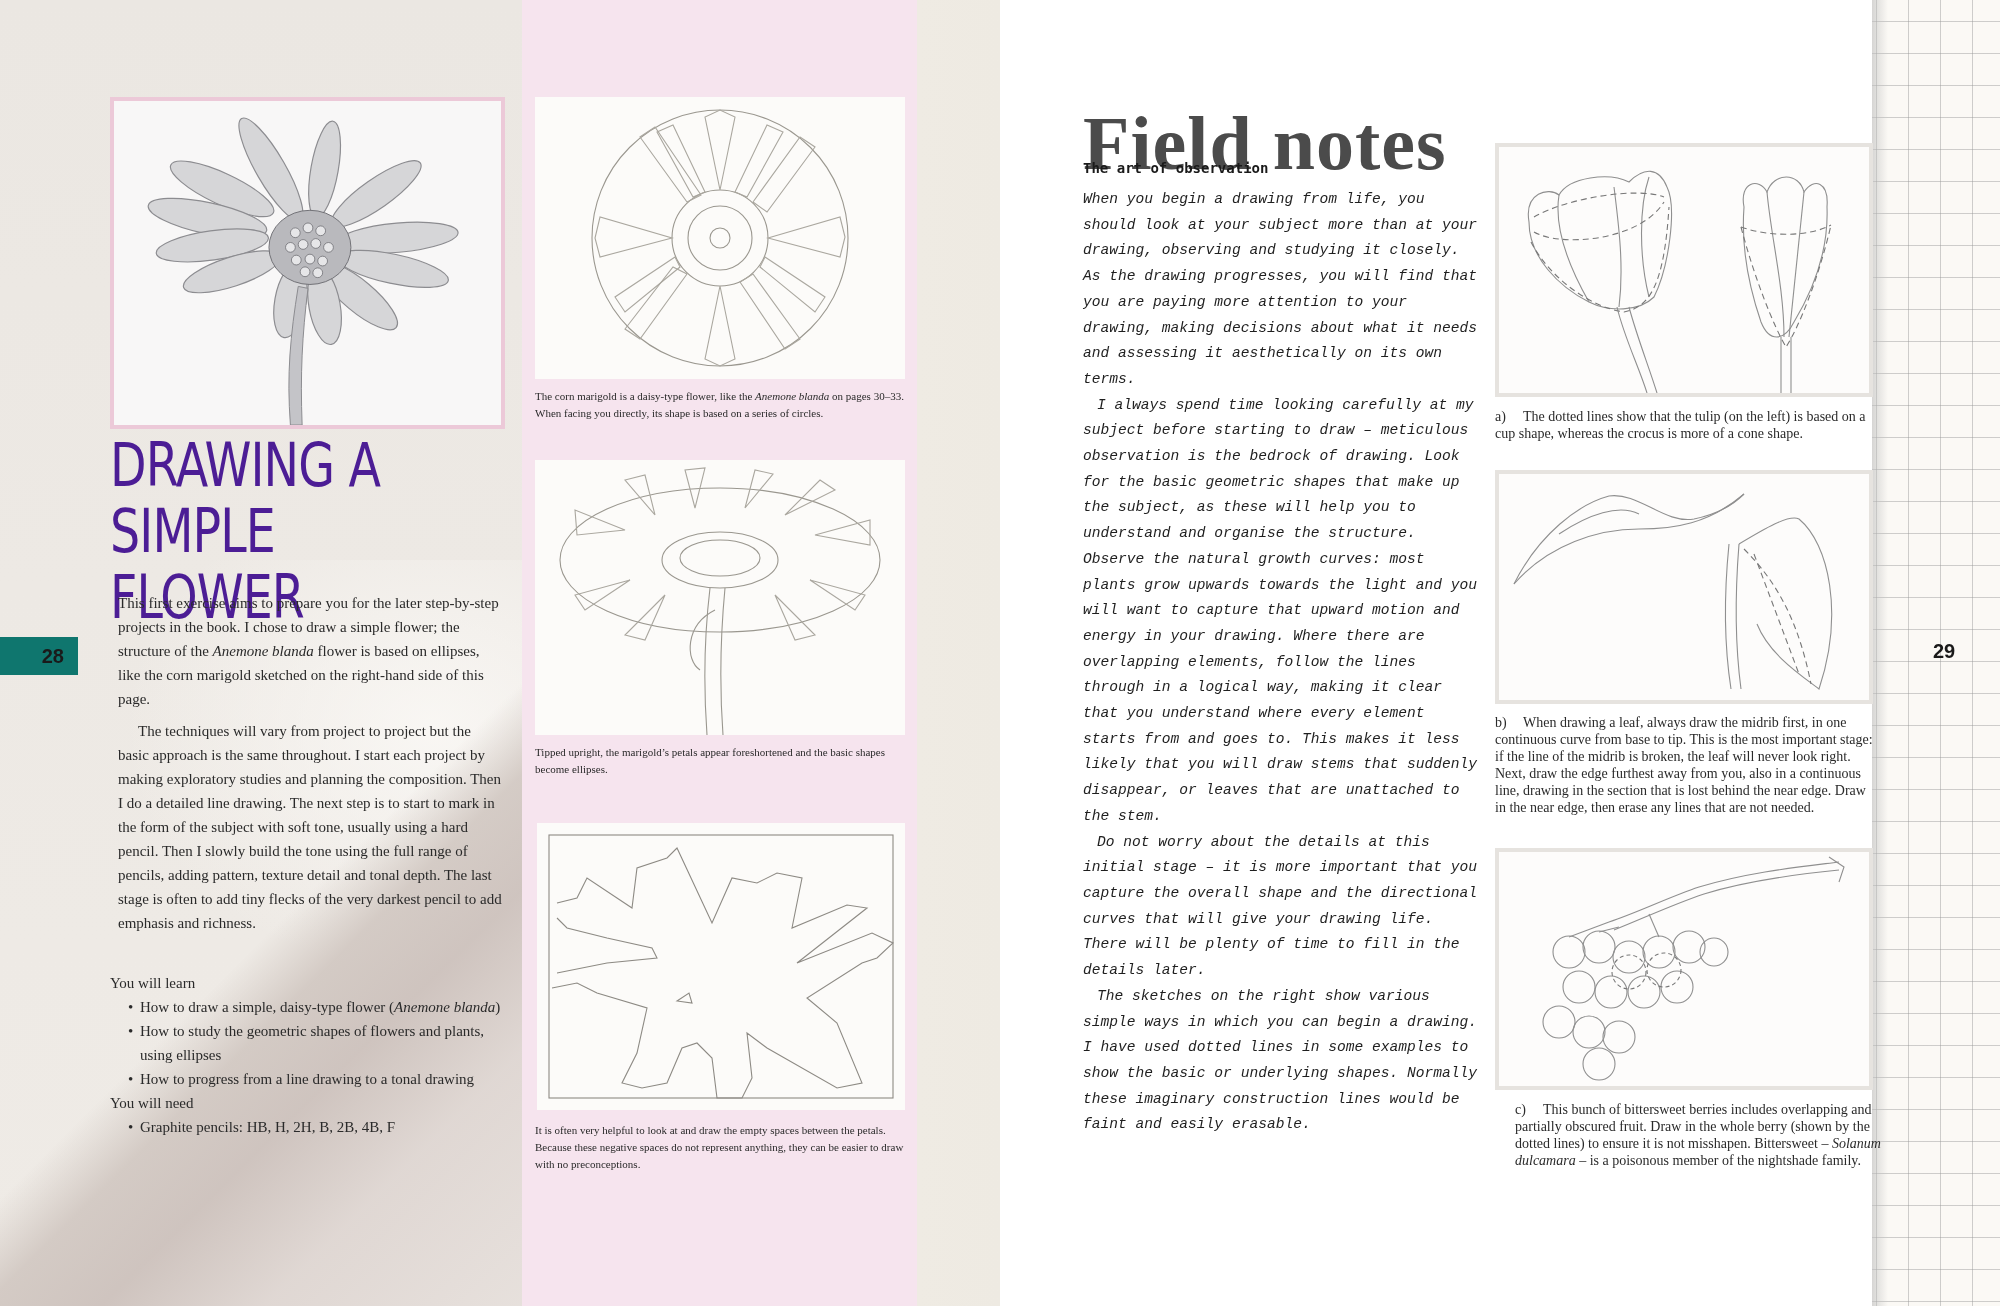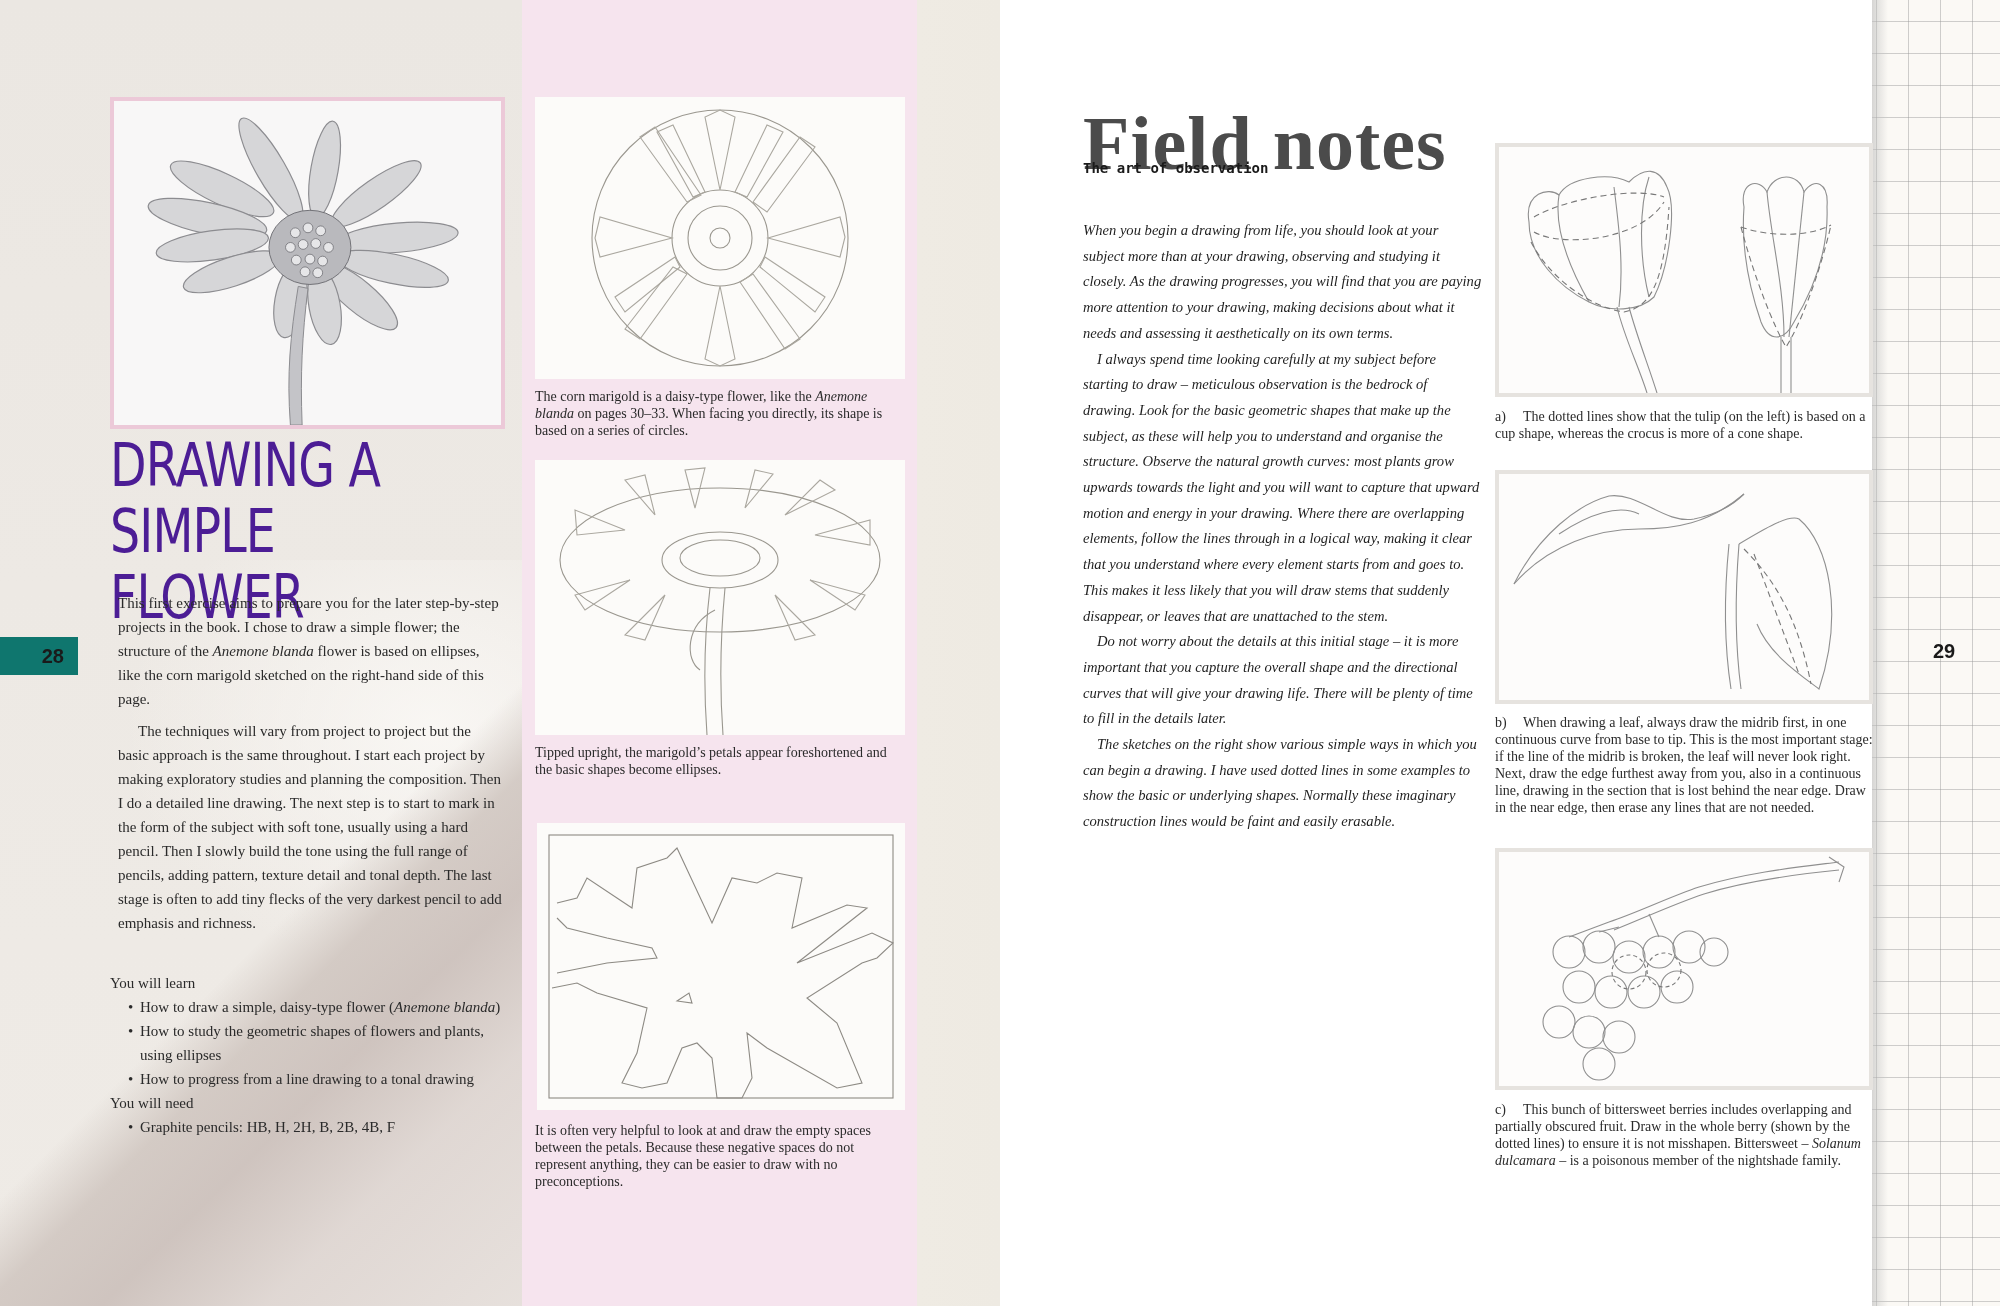--- a/index.html
+++ b/index.html
@@ -70,21 +70,21 @@
   .sketch {
     position: absolute; background: #fcfbf9;
   }
   .sketch svg { width: 100%; height: 100%; display: block; }
   .sketch-1 { left: 535px; top: 97px; width: 370px; height: 282px; }
   .sketch-2 { left: 535px; top: 460px; width: 370px; height: 275px; }
   .sketch-3 { left: 537px; top: 823px; width: 368px; height: 287px; }
 
   .caption-pink {
     position: absolute; left: 535px; width: 370px;
-    font-size: 14px; line-height: 17px; color: #2a2a2a;
+    font-size: 11px; line-height: 17px; color: #2a2a2a;
   }
   .cap-1 { top: 388px; }
   .cap-2 { top: 744px; }
   .cap-3 { top: 1122px; }
 
   
   .right-page {
     position: absolute; left: 1000px; top: 0; width: 1000px; height: 1306px;
     background: #ffffff;
   }
@@ -110,40 +110,40 @@
     position: absolute; left: 1083px; top: 66px;
     font-family: "Liberation Serif", serif; font-weight: bold; font-size: 76px; line-height: 90px; color: #4b4b4b;
     letter-spacing: 1px;
     margin-top: 32px;
   }
   .field-sub {
     position: absolute; left: 1083px; top: 160px;
     font-family: "DejaVu Sans Mono", monospace; font-weight: bold; font-size: 14px; color: #1a1a1a;
   }
   .handwritten {
-    position: absolute; left: 1083px; top: 218px; width: 400px;
-    font-family: Liberation Serif, serif; font-style: italic; font-size: 14.6px; line-height: 25.7px; color: #1f1f1f;
+    position: absolute; left: 1083px; top: 187px; width: 400px;
+    font-family: Liberation Mono, monospace; font-style: italic; font-size: 14.6px; line-height: 25.7px; color: #1f1f1f;
   }
   .handwritten p { margin: 0; }
   .handwritten p + p { text-indent: 14px; }
 
   .sketch-r { position: absolute; background: #fdfcfb; border: 4px solid #e6e3df; }
   .sketch-r svg { width: 100%; height: 100%; display: block; }
   .sketch-a { left: 1495px; top: 143px; width: 378px; height: 254px; }
   .sketch-b { left: 1495px; top: 470px; width: 378px; height: 234px; }
   .sketch-c { left: 1495px; top: 848px; width: 378px; height: 242px; }
 
   .caption-r {
     position: absolute; left: 1495px; width: 385px;
     font-size: 14px; line-height: 17px; color: #2a2a2a;
   }
   .caption-r .lbl { display: inline-block; width: 28px; }
   .cap-a { top: 408px; }
   .cap-b { top: 714px; }
-  .cap-c { top: 1101px; }
+  .cap-c { top: 1101px; margin-left: 20px; }
 
   em { font-style: italic; }
 </style>
 </head>
 <body>
 
 <div class="left-page">
   <div class="paper-highlight"></div>
   <div class="paper-fold"></div>
 </div>

